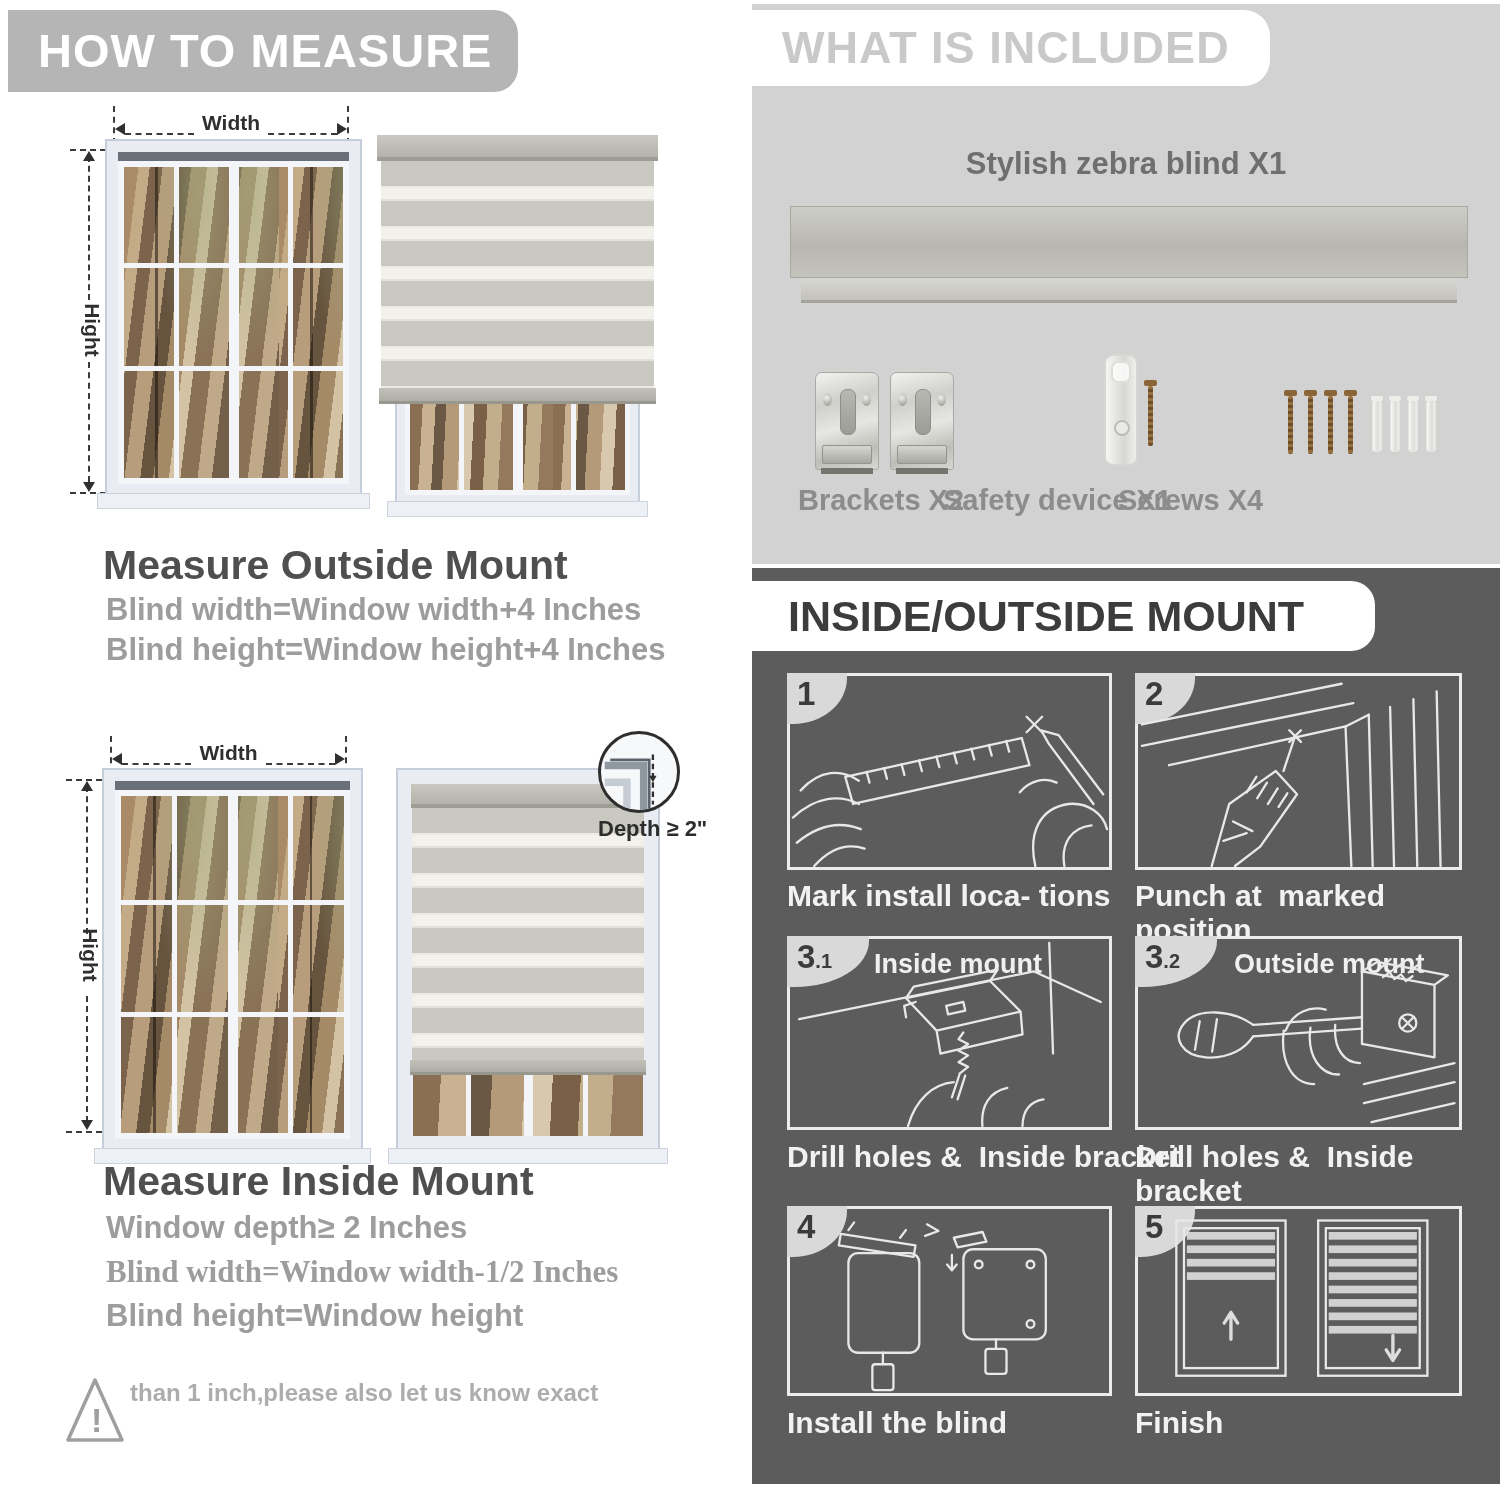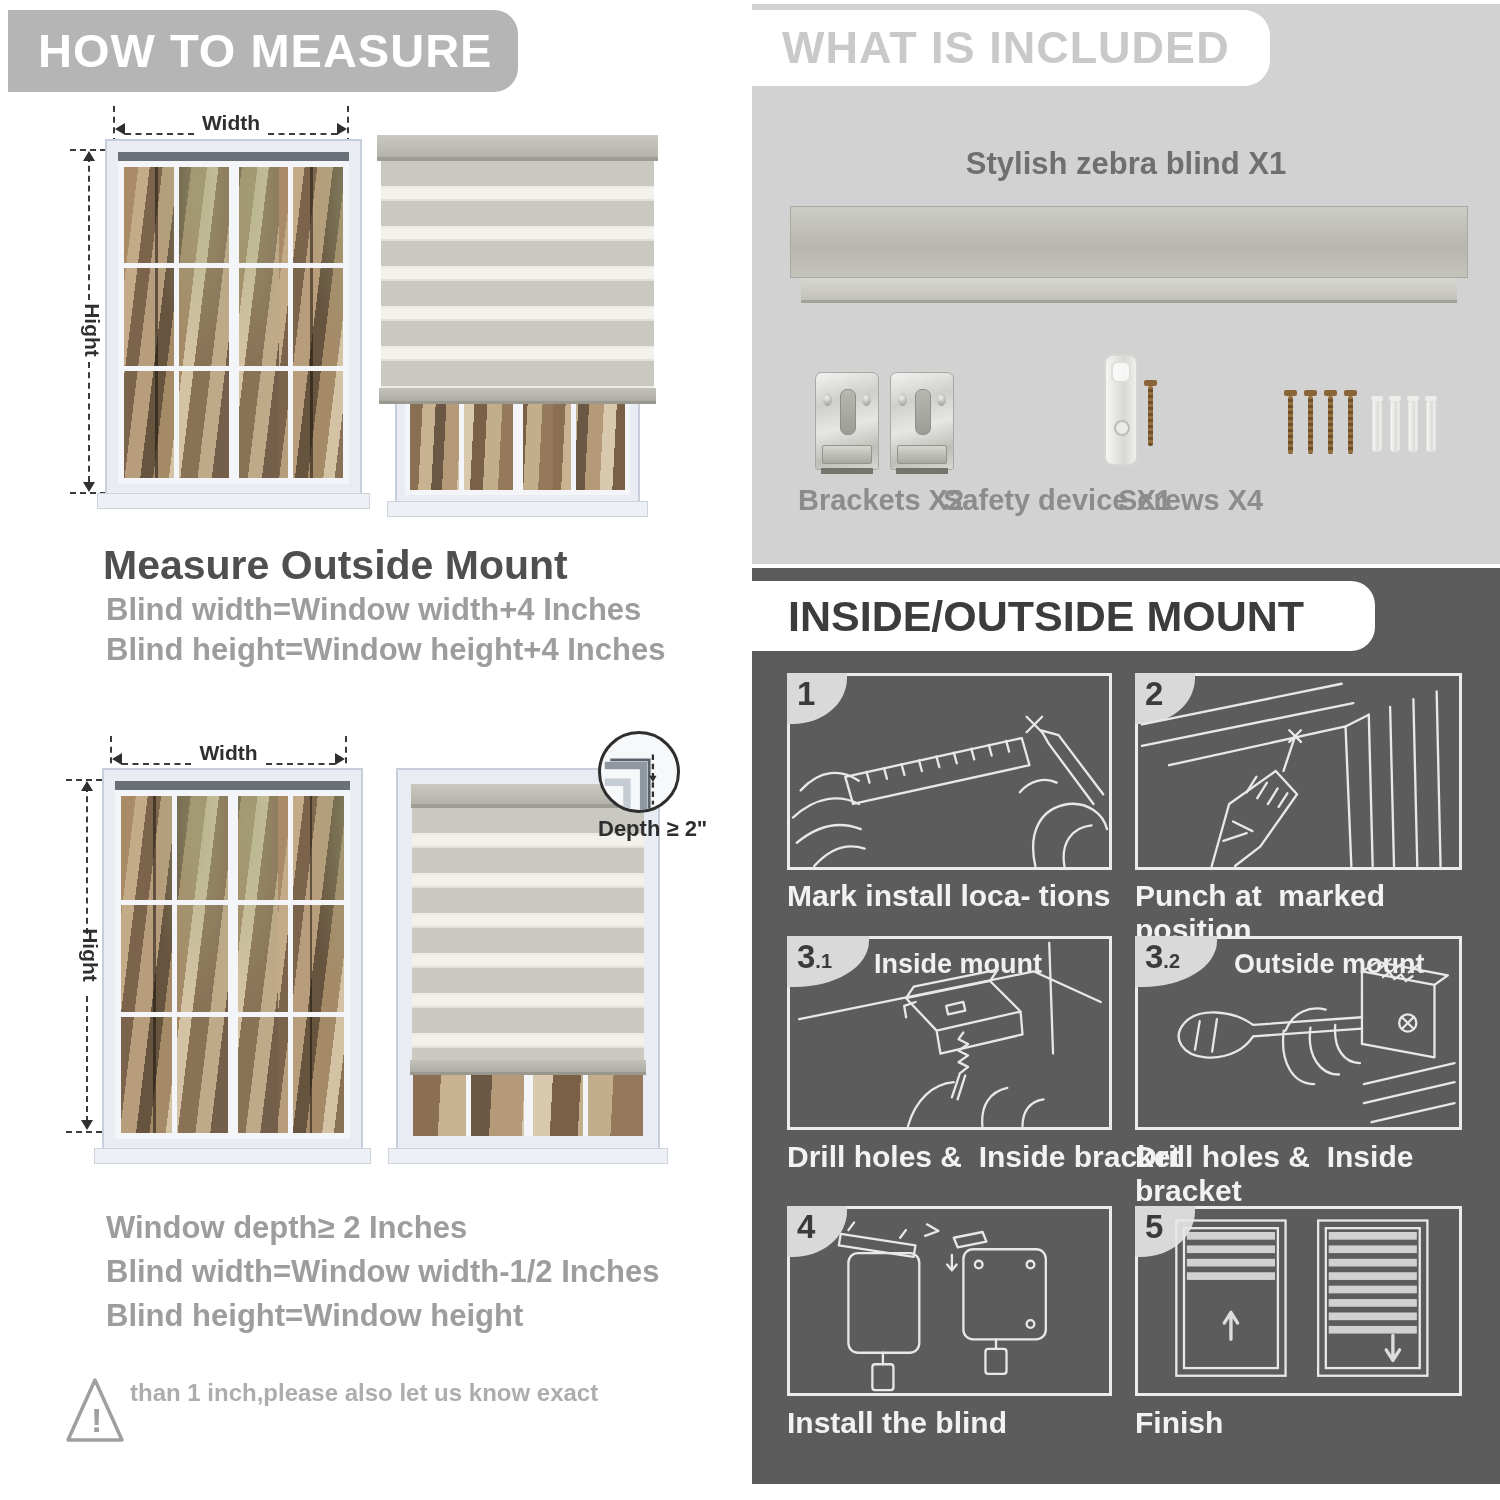--- a/index.html
+++ b/index.html
@@ -226,22 +226,23 @@
     <svg class="art" viewBox="0 0 82 82">
       <path d="M4,34 H46 V82" stroke="#8f97a1" stroke-width="8" fill="none"></path>
       <path d="M4,52 H28 V82" stroke="#c5ccd4" stroke-width="8" fill="none"></path>
       <path d="M10,28 H52 V82" stroke="#5b626b" stroke-width="3" fill="none"></path>
       <path d="M56,22 V76" stroke="#2f2f2f" stroke-width="2.5" stroke-dasharray="6 4" fill="none"></path>
       <path d="M56,52 l-4,-7 h8 Z" fill="#2f2f2f"></path>
     </svg>
   </div>
   <div class="abs depth-label" style="left:598px;top:816px;">Depth ≥ 2"</div>
 
+  <div class="abs h-title" style="left:103px;top:1158px;">Measure Inside Mount</div>
   <div class="abs h-sub" style="left:106px;top:1210px;">Window depth≥ 2 Inches</div>
-  <div class="abs h-sub" style="left:106px;top:1254px;">Blind width=Window width-1/2 Inches</div>
+  <div class="abs h-sub" style="left:106px;top:1254px;font-family:Liberation Serif, serif;">Blind width=Window width-1/2 Inches</div>
   <div class="abs h-sub" style="left:106px;top:1298px;">Blind height=Window height</div>
 
   <svg class="abs" style="left:64px;top:1374px;" width="62" height="74" viewBox="0 0 62 74">
     <path class="warn-tri" d="M31,6 L58,66 L4,66 Z"></path>
     <text class="warn-bang" x="27" y="58">!</text>
   </svg>
   <div class="abs" style="left:130px;top:1379px;">
     <div class="warn-line">than 1 inch,please also let us know exact</div>
   </div>
 

